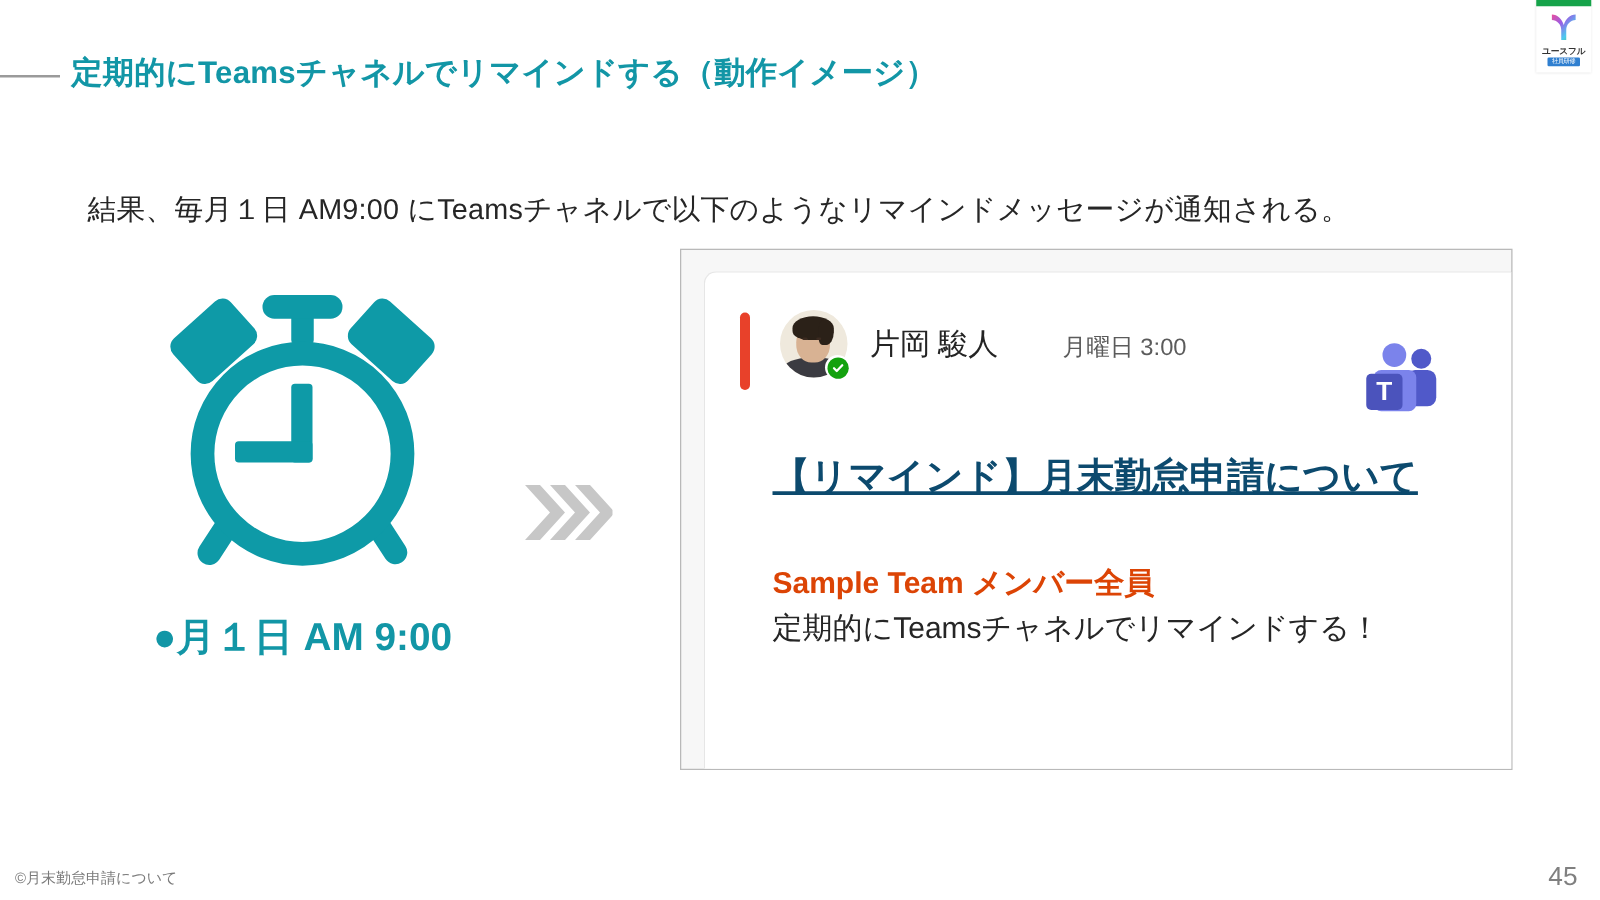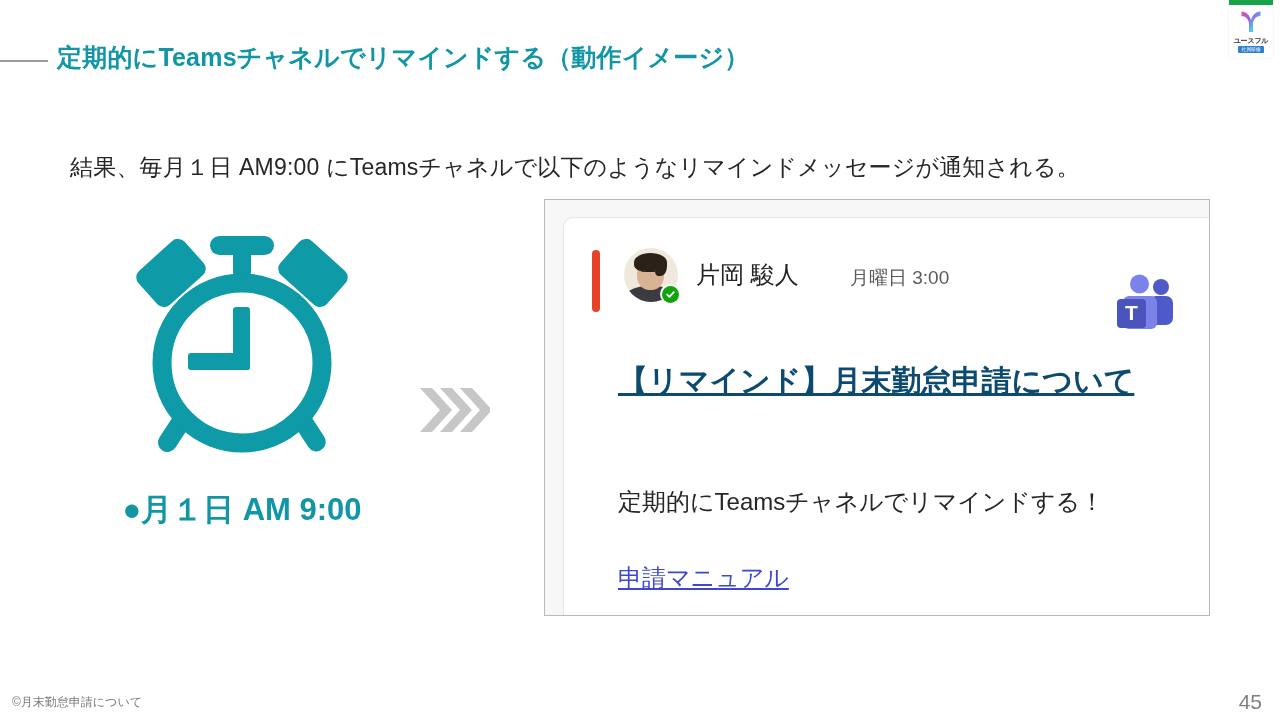--- a/index.html
+++ b/index.html
@@ -97,21 +97,21 @@
     border-top-left-radius: 10px;
     box-sizing: border-box;
     overflow: hidden;
   }
 
   
   #message-header {
     position: absolute;
     left: 14px;
     top: 30px;
-    right: 12px;
+    right: 36px;
     height: 68px;
   }
   #importance-bar {
     position: absolute;
     left: 14px;
     top: 2px;
     width: 8px;
     height: 62px;
     background: #e8412a;
     border-radius: 4px;
@@ -388,22 +388,22 @@
         <circle cx="28.5" cy="16" r="9.5" fill="#7b83eb"></circle>
         <circle cx="50" cy="19" r="8" fill="#5059c9"></circle>
         <rect x="38" y="28" width="24" height="29" rx="7" fill="#5059c9"></rect>
         <rect x="12" y="28" width="34" height="33" rx="6" fill="#7b83eb"></rect>
         <rect x="6" y="31" width="29" height="29" rx="4" fill="#4b53bc"></rect>
         <text x="20.5" y="52" font-family="'Liberation Sans', sans-serif" font-size="21" font-weight="bold" fill="#ffffff" text-anchor="middle">T</text>
       </svg>
     </div>
 
     <div id="message-subject">【リマインド】月末勤怠申請について</div>
+    <div id="mention-line">Sample Team メンバー全員</div>
     <div id="body-line">定期的にTeamsチャネルでリマインドする！</div>
-    <a id="manual-link">申請マニュアル</a>
   </div>
 </div>
 
 <div id="brand-logo">
   <div class="bar-top"></div>
   <svg id="brand-mark" width="22" height="25" viewBox="0 0 22 25" fill="none">
     <defs>
       <linearGradient id="ygrad" x1="0" y1="0" x2="1" y2="1">
         <stop offset="0%" stop-color="#e94f9b"></stop>
         <stop offset="35%" stop-color="#9b5de5"></stop>

